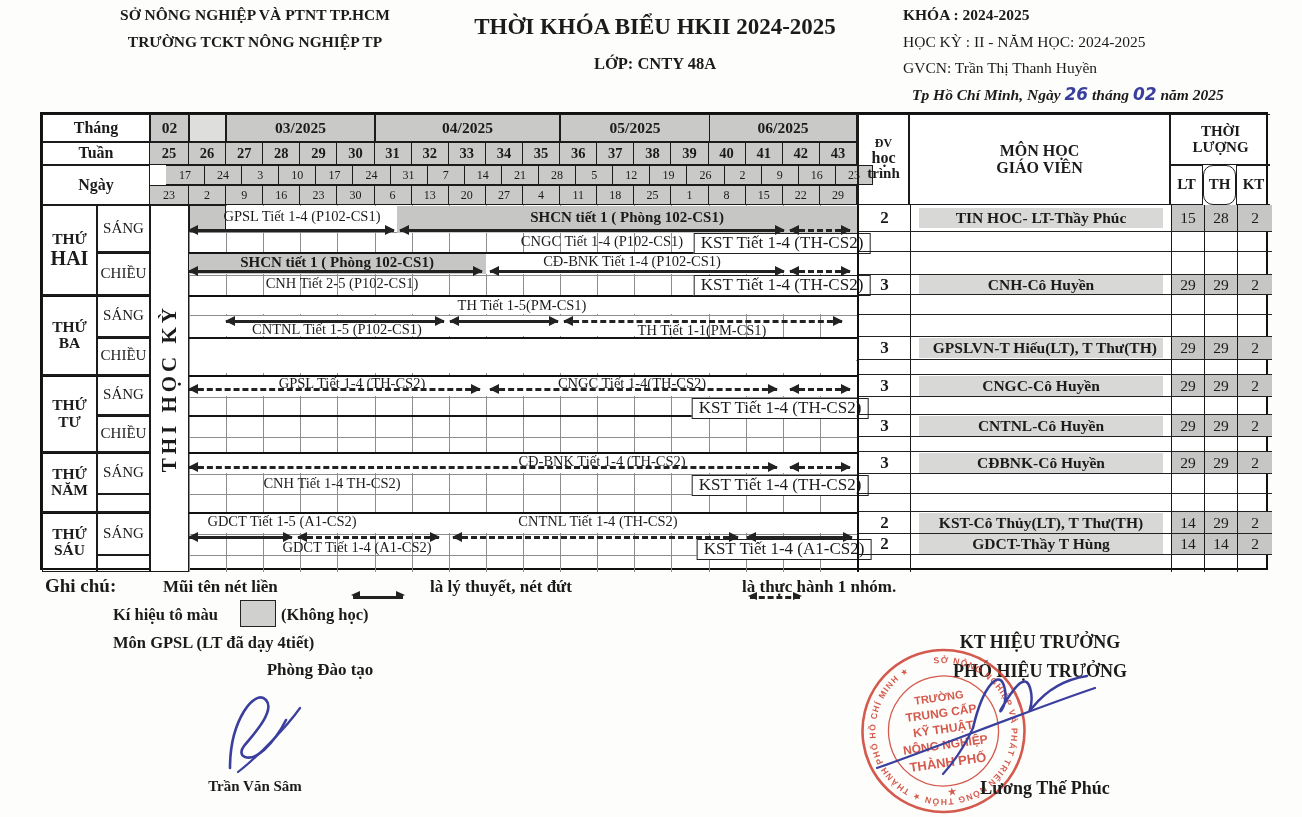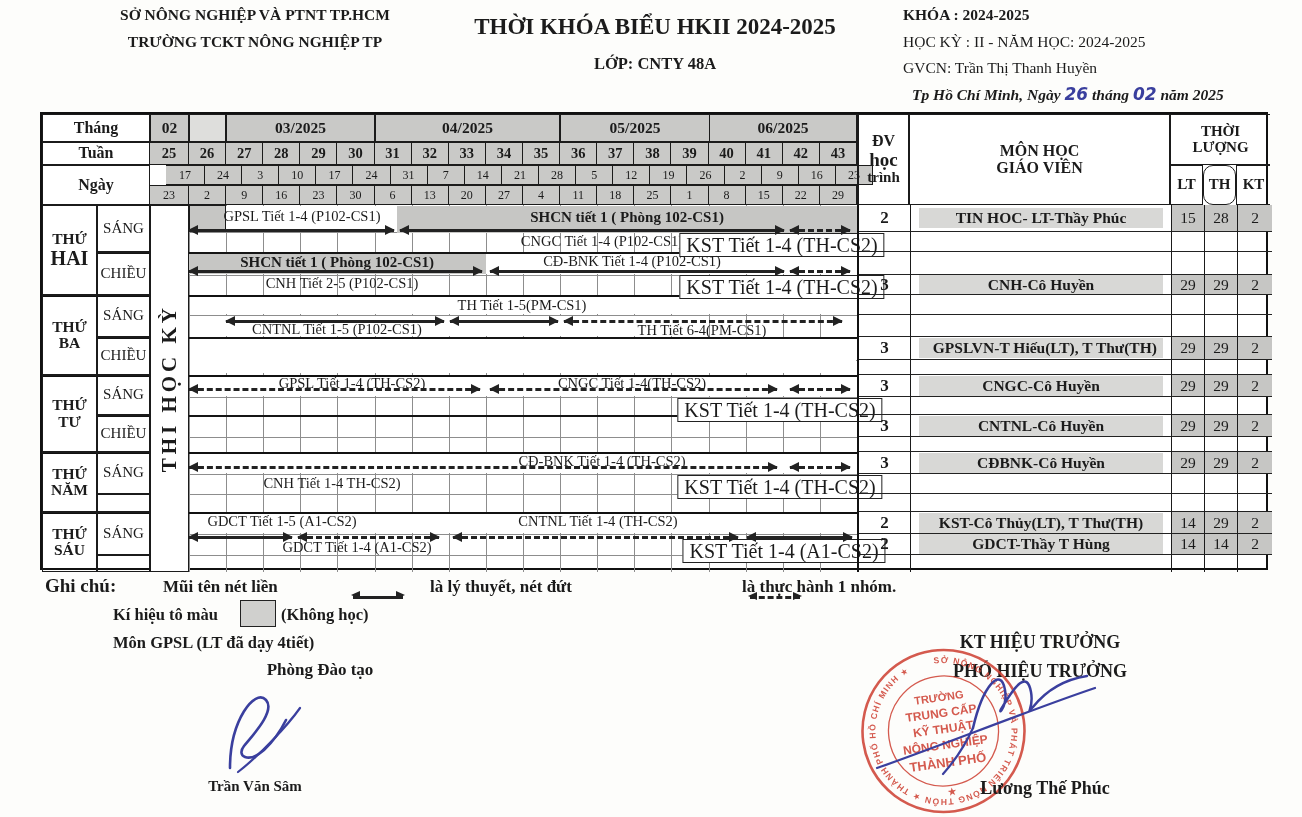--- a/index.html
+++ b/index.html
@@ -47,21 +47,21 @@
     border-top:5.5px solid transparent; border-bottom:5.5px solid transparent;
     border-right:10px solid #222; }
   .ar::after { content:""; position:absolute; right:-1px; top:-7px;
     border-top:5.5px solid transparent; border-bottom:5.5px solid transparent;
     border-left:10px solid #222; }
   .ar.ad::before { top:-7.2px; } .ar.ad::after { top:-7.2px; }
 
   
   .lb { position:absolute; transform:translateX(-50%); white-space:nowrap;
         font-size:14.5px; line-height:1.1; }
-  .lb.bx { border:1.4px solid #222; background:#fff; padding:0 6px; font-size:20px; }
+  .lb.bx { border:1.4px solid #222; background:#fff; padding:0 6px; font-size:17px; }
   .lb.bd2 { font-weight:bold; font-size:15px; }
 
   
   .rsec { position:absolute; left:815px; top:91px; width:413px; height:367px;
     display:grid; grid-template-columns:52px 261px 33px 33px 34px;
     grid-template-rows:27px 20px 23px 20px 20px 22px 23px 15px 22px 18px 22px 15px 22px 20px 18px 22px 21px 17px;
     border-left:2px solid #111; }
   .rrow { display:contents; }
   .rc { border-bottom:1.5px solid #222; display:flex; align-items:center;
         justify-content:center; overflow:hidden; }
@@ -190,22 +190,22 @@
         <div class="dtf">18</div>
         <div class="dtf">25</div>
         <div class="dtf">1</div>
         <div class="dtf">8</div>
         <div class="dtf">15</div>
         <div class="dtf">22</div>
         <div class="dtf">29</div>
       </div>
 
     <div class="cell" style="left:815px;top:0;width:52px;height:91px;flex-direction:column;border-left-width:2px;">
-      <span class="b" style="font-size:16px;">ĐV</span>
-      <span class="b" style="font-size:19px;">học</span>
+      <span class="b" style="font-size:12px;">ĐV</span>
+      <span class="b" style="font-size:16px;">học</span>
       <span class="b" style="font-size:15px;">trình</span>
     </div>
     <div class="cell" style="left:867px;top:0;width:261px;height:91px;flex-direction:column;">
       <span class="b" style="font-size:16px;">MÔN HỌC</span>
       <span class="b" style="font-size:16px;">GIÁO VIÊN</span>
     </div>
     <div class="cell b" style="left:1128px;top:0;width:100px;height:51px;font-size:15px;border-right:none;">THỜI LƯỢNG</div>
     <div class="cell b" style="left:1128px;top:51px;width:33px;height:40px;font-size:15px;text-align:center;">LT</div>
     <div class="cell b" style="left:1161px;top:51px;width:33px;height:40px;font-size:15px;border-radius:10px;">TH</div>
     <div class="cell b" style="left:1194px;top:51px;width:34px;height:40px;font-size:15px;border-right:none;">KT</div>
@@ -285,21 +285,21 @@
     <div class="lb" style="left:260px;top:95px;">GPSL Tiết 1-4 (P102-CS1)</div>
     <div class="lb bd2" style="left:585px;top:95px;">SHCN tiết 1 ( Phòng 102-CS1)</div>
     <div class="lb" style="left:560px;top:120px;">CNGC Tiết 1-4 (P102-CS1)</div>
     <div class="lb bx" style="left:740px;top:119px;">KST Tiết 1-4 (TH-CS2)</div>
     <div class="lb bd2" style="left:295px;top:140px;">SHCN tiết 1 ( Phòng 102-CS1)</div>
     <div class="lb" style="left:590px;top:140px;">CĐ-BNK Tiết 1-4 (P102-CS1)</div>
     <div class="lb" style="left:300px;top:162px;">CNH Tiết 2-5 (P102-CS1)</div>
     <div class="lb bx" style="left:740px;top:161px;">KST Tiết 1-4 (TH-CS2)</div>
     <div class="lb" style="left:480px;top:184px;">TH Tiết 1-5(PM-CS1)</div>
     <div class="lb" style="left:295px;top:208px;">CNTNL Tiết 1-5 (P102-CS1)</div>
-    <div class="lb" style="left:660px;top:209px;">TH Tiết 6-4(PM-CS1)</div>
+    <div class="lb" style="left:660px;top:209px;">TH Tiết 1-1(PM-CS1)</div>
     <div class="lb" style="left:310px;top:262px;">GPSL Tiết 1-4 (TH-CS2)</div>
     <div class="lb" style="left:590px;top:262px;">CNGC Tiết 1-4(TH-CS2)</div>
     <div class="lb bx" style="left:738px;top:284px;">KST Tiết 1-4 (TH-CS2)</div>
     <div class="lb" style="left:560px;top:340px;">CĐ-BNK Tiết 1-4 (TH-CS2)</div>
     <div class="lb" style="left:290px;top:362px;">CNH Tiết 1-4 TH-CS2)</div>
     <div class="lb bx" style="left:738px;top:361px;">KST Tiết 1-4 (TH-CS2)</div>
     <div class="lb" style="left:240px;top:400px;">GDCT Tiết 1-5 (A1-CS2)</div>
     <div class="lb" style="left:556px;top:400px;">CNTNL Tiết 1-4 (TH-CS2)</div>
     <div class="lb" style="left:315px;top:426px;">GDCT Tiết 1-4 (A1-CS2)</div>
     <div class="lb bx" style="left:742px;top:425px;">KST Tiết 1-4 (A1-CS2)</div>

